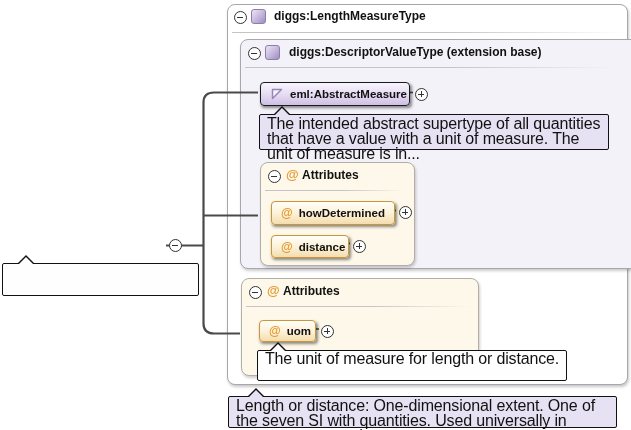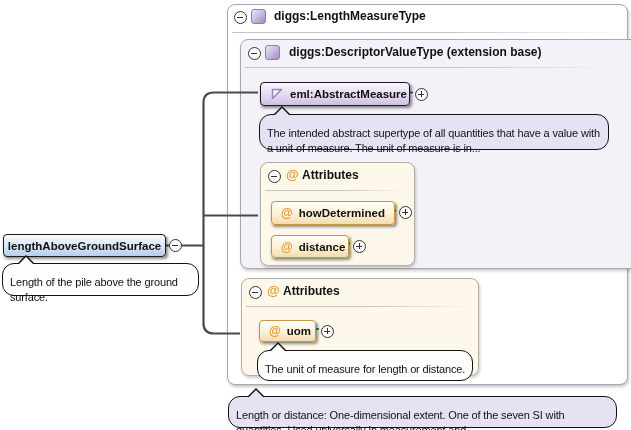--- a/index.html
+++ b/index.html
@@ -33,22 +33,22 @@
   .pm { position:absolute; z-index:3; width:13px; height:13px; border:1.3px solid #333;
         border-radius:50%; background:#fff; }
   .pm::before { content:""; position:absolute; left:2.2px; top:4.55px; width:6px; height:1.3px; background:#333; }
   .pm.plus::after { content:""; position:absolute; left:4.55px; top:2.2px; width:1.3px; height:6px; background:#333; }
   
   .sq { position:absolute; width:15px; height:15px; border:1px solid #8d7cae; border-radius:3px;
         background:linear-gradient(135deg,#ece5f5 0%,#cbbfdf 45%,#9e8cc0 100%); }
   .tri { flex:0 0 auto; }
   
   .tip {
-    position:absolute; z-index:3; border:1.4px solid #111; border-radius:12px;
-    font-size:11px; line-height:15px; letter-spacing:-0.15px; padding:11px 7px;
+    position:absolute; z-index:3; border:1.4px solid #111; border-radius:2px;
+    font-size:16px; line-height:15px; letter-spacing:-0.15px; padding:1px 7px;
     --fill:#fefefe; background:var(--fill);
   }
   .tip.purple { --fill:#e7e2f3; }
   .tip.nowrap { white-space:nowrap; width:max-content; }
   .tail { position:absolute; top:-9px; width:20px; height:10px; }
   .tail::before { content:""; position:absolute; left:0; top:0; width:0; height:0;
     border-left:9px solid transparent; border-right:9px solid transparent; border-bottom:9px solid #111; }
   .tail::after { content:""; position:absolute; left:2px; top:2.4px; width:0; height:0;
     border-left:7px solid transparent; border-right:7px solid transparent; border-bottom:7.6px solid var(--fill); }
   
@@ -62,27 +62,23 @@
   <svg id="connectors" width="631" height="430">
     <path d="M166 245.5 H204" stroke="#4a4a4a" stroke-width="2.2" fill="none"></path>
     <path d="M258 92.5 H214 Q203.5 92.5 203.5 102.5 V323.5 Q203.5 333.5 214 333.5 H240" stroke="#4a4a4a" stroke-width="2.2" fill="none" stroke-linejoin="round"></path>
     <path d="M203.5 215.5 H258" stroke="#4a4a4a" stroke-width="2.2" fill="none"></path>
     <path d="M408 92.5 H413" stroke="#4a4a4a" stroke-width="1.6" fill="none"></path>
     <path d="M392 210.5 H396" stroke="#4a4a4a" stroke-width="1.6" fill="none"></path>
     <path d="M346 243.5 H350" stroke="#4a4a4a" stroke-width="1.6" fill="none"></path>
     <path d="M314 329 H319" stroke="#4a4a4a" stroke-width="1.6" fill="none"></path>
   </svg>
 
-  <div class="badge blue" style="left:3px; top:234px; width:163px; height:23px;">
-    <span>lengthAboveGroundSurface</span>
-  </div>
   <div class="pm" style="left:169px; top:239px;"></div>
 
   <div class="tip" style="left:2px; top:263px; width:197px; height:33px;">
-    <span>Length of the pile above the ground surface.</span>
     <div class="tail" style="left:14px;"></div>
   </div>
 
   <div class="box outer" style="left:227px; top:4px; width:401px; height:381px;">
     <div class="pm" style="left:6px; top:6px;"></div>
     <div class="sq" style="left:23px; top:4px;"></div>
     <div class="hdr-label" style="left:46px; top:3px;">diggs:LengthMeasureType</div>
     <div class="divider" style="left:4px; top:27px; width:392px;"></div>
 
     <div class="box inner" style="left:12px; top:34px; width:443px; height:230px;">

